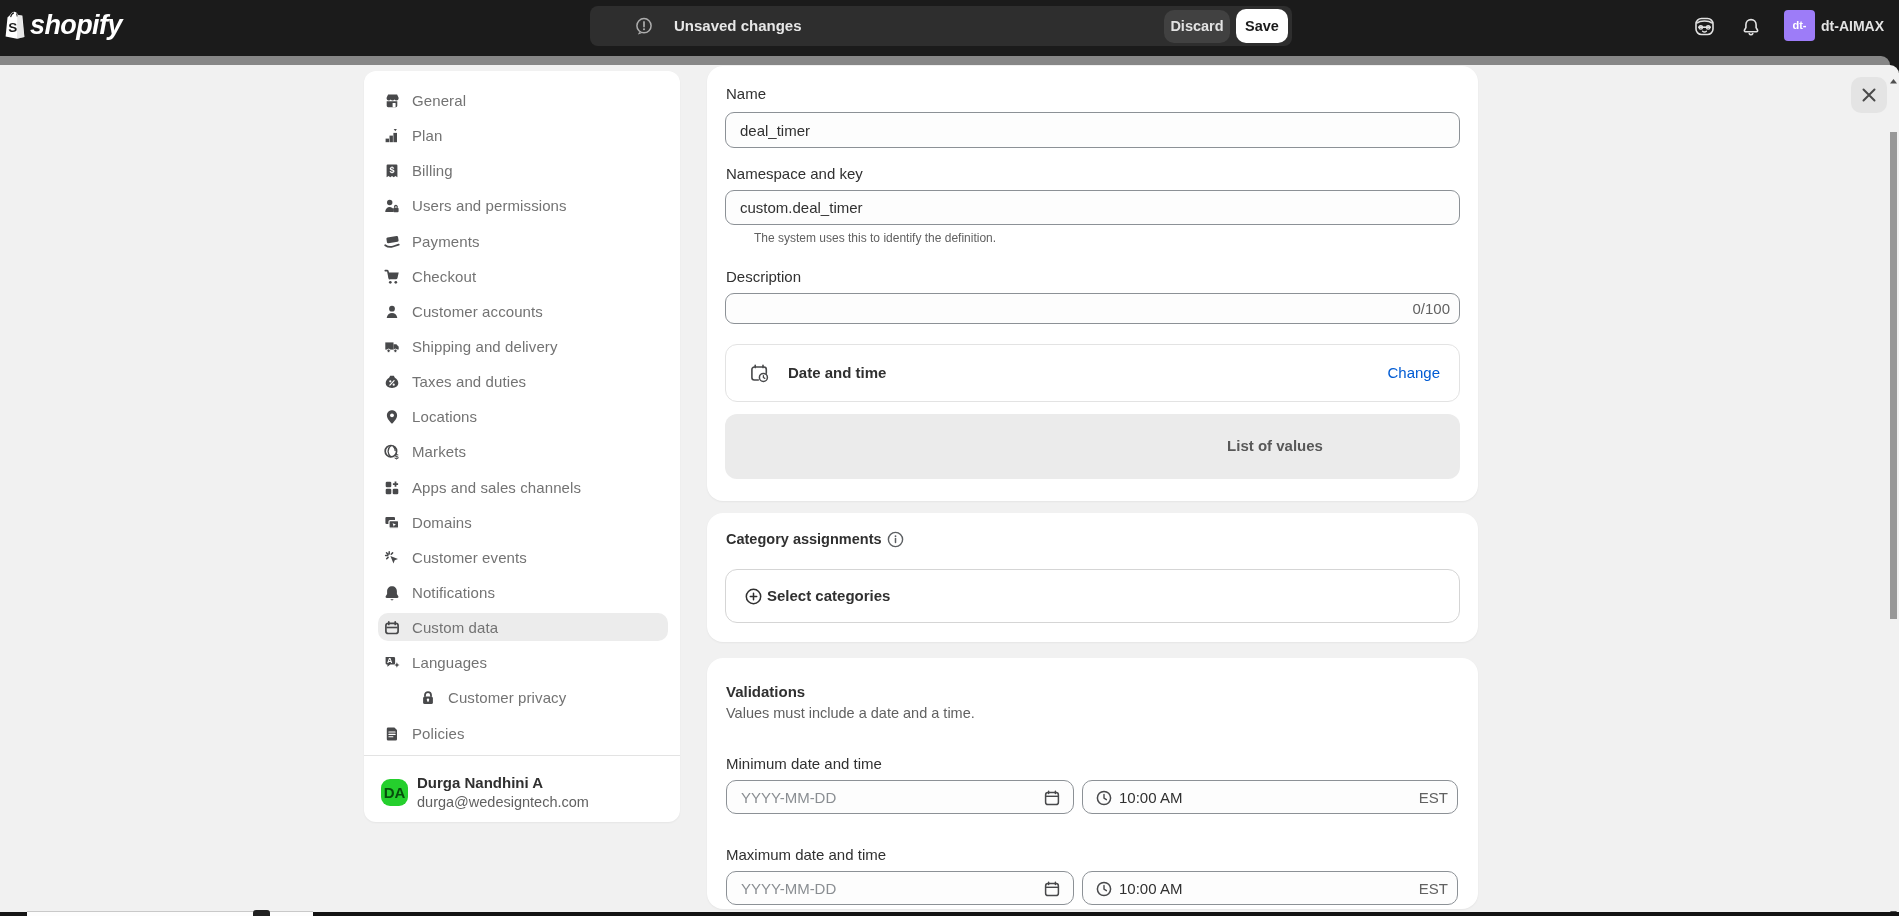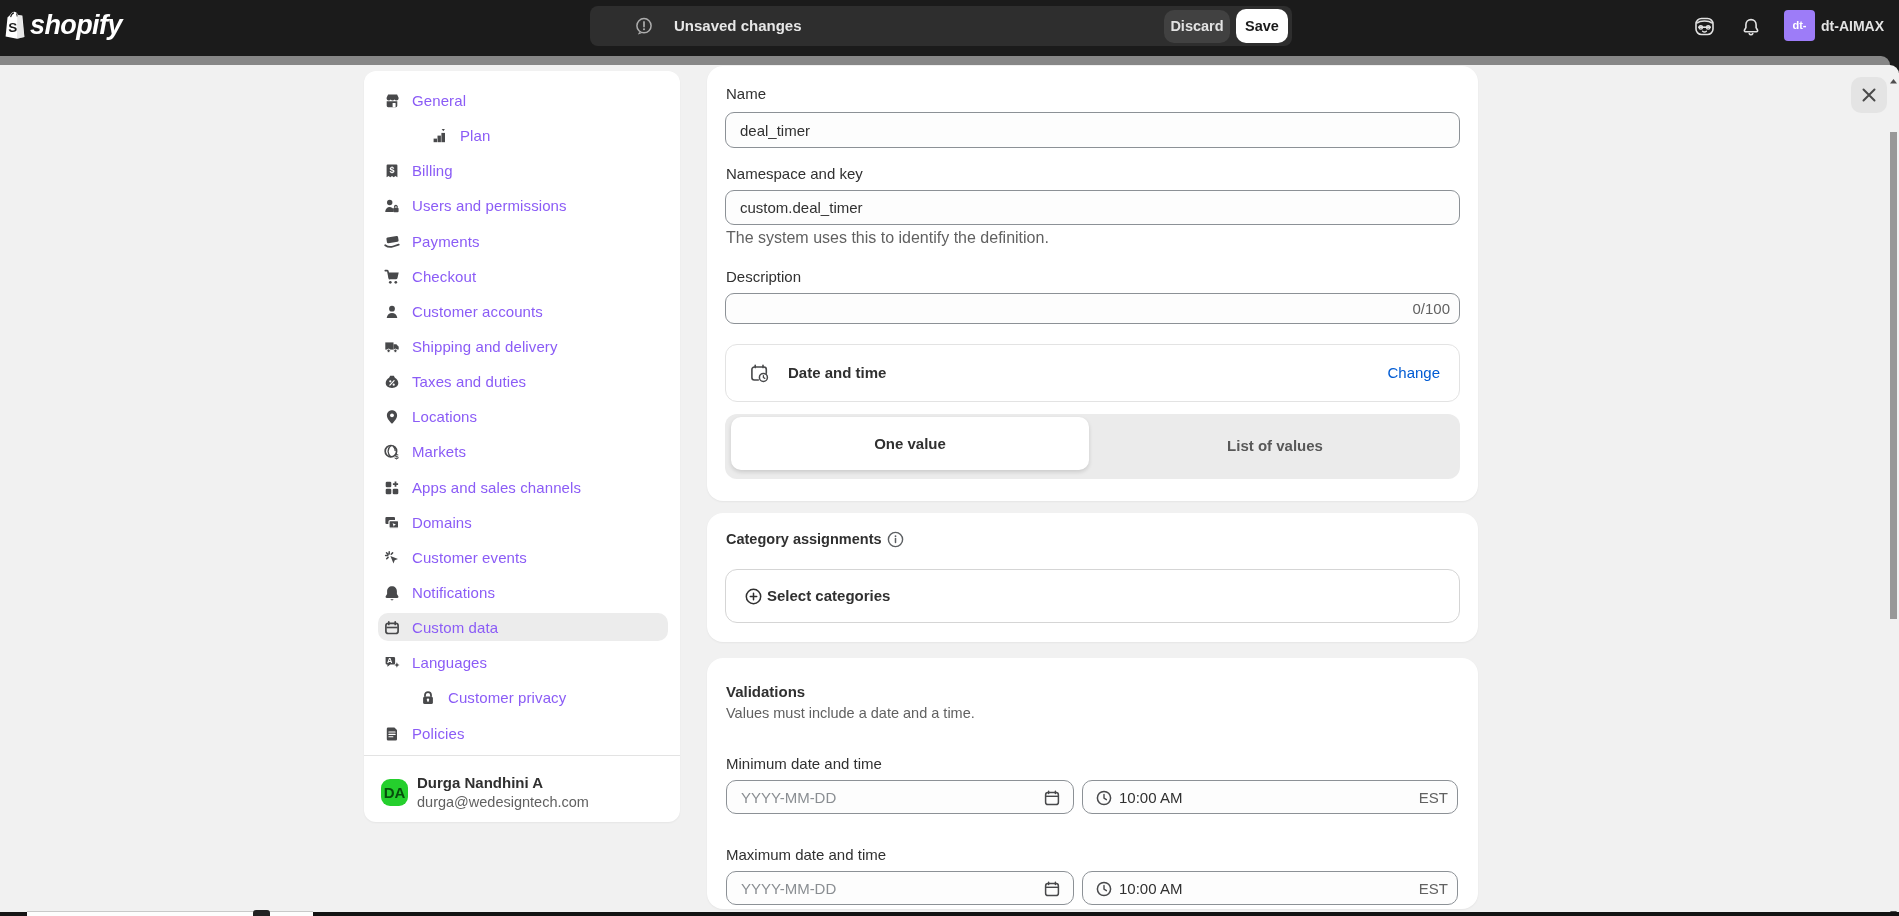--- a/index.html
+++ b/index.html
@@ -20,21 +20,21 @@
   
   .corner-black{position:absolute; left:1865px; top:56px; width:34px; height:17px; background:#1b1b1b; z-index:1;}
   .graystrip{position:absolute; left:0; top:56px; width:1890px; height:9px; background:#878787; border-top-right-radius:13px; z-index:2;}
   .bodybg{position:absolute; left:0; top:65px; width:1899px; height:851px; background:#f1f1f1; border-top-right-radius:9px; z-index:2;}
   .content{position:absolute; left:0; top:0; width:1899px; height:916px; z-index:3;}
   
   .side{position:absolute; left:364px; top:71px; width:316px; height:751px; background:#fff; border-radius:12px; box-shadow:0 1px 2px rgba(0,0,0,0.05);}
   .nav-sel{position:absolute; left:14px; width:290px; height:28px; background:#ececec; border-radius:10px;}
   .nav{position:absolute; left:0; width:316px; height:28px;}
   .nav .ic{position:absolute; left:20px; top:6px; width:16px; height:16px;}
-  .nav .lb{position:absolute; left:48px; top:0; height:28px; line-height:28px; font-size:15px; color:#8b5cf6; font-weight:400; letter-spacing:0.1px;}
+  .nav .lb{position:absolute; left:48px; top:0; height:28px; line-height:28px; font-size:15px; color:#737373; font-weight:400; letter-spacing:0.1px;}
   .side-div{position:absolute; left:0px; top:684px; width:316px; height:1px; background:#e3e3e3;}
   .avatar-g{position:absolute; left:17px; top:708px; width:27px; height:27px; border-radius:9px; background:#25cf2d; color:#074d0c; font-weight:700; font-size:15px; text-align:center; line-height:27px;}
   .usr-n{position:absolute; left:53px; top:703px; font-size:15px; font-weight:700; color:#303030;}
   .usr-e{position:absolute; left:53px; top:723px; font-size:14.5px; color:#616161;}
   
   .card{position:absolute; left:707px; width:771px; background:#fff; border-radius:16px; box-shadow:0 1px 2px rgba(0,0,0,0.05);}
   .lbl{position:absolute; left:19px; font-size:15px; color:#303030; line-height:20px;}
   .input{position:absolute; left:18px; width:735px; background:#fdfdfd; border:1px solid #8c9196; border-radius:9px; box-sizing:border-box; font-size:15px; color:#303030;}
   .input .v{position:absolute; left:14px; top:0; bottom:0; display:flex; align-items:center;}
   .ph{color:#8a8e92;}
@@ -91,21 +91,21 @@
     <div class="side" id="side">
       <div class="nav-sel" style="top:542px;"></div>
       <div class="nav" style="top:15.9px;">
           <svg class="ic" viewBox="0 0 16 16">
             <path d="M2.9 1.6h10.2l1.5 3.2c.3 1.4-.8 2.7-2.2 2.7-.8 0-1.5-.4-1.9-1-.4.6-1.1 1-1.9 1s-1.5-.4-1.9-1c-.4.6-1.1 1-1.9 1-1.4 0-2.5-1.3-2.2-2.7l1.5-3.2z" fill="#48494b"></path>
             <path d="M2.7 8.3h10.6v4.5a1.4 1.4 0 0 1-1.4 1.4H4.1a1.4 1.4 0 0 1-1.4-1.4z" fill="#48494b"></path>
             <rect x="8.6" y="10" width="3" height="4.2" rx="0.6" fill="#fff"></rect>
           </svg>
           <div class="lb">General</div>
         </div>
-      <div class="nav" style="top:51.0px;margin-left:48px;">
+      <div class="nav" style="top:51.0px;">
           <svg class="ic" viewBox="0 0 16 16">
             <path d="M1.6 14.2V10.6h3.4v3.6z" fill="#48494b"></path>
             <path d="M5.5 14.2V7.6h3.4v6.6z" fill="#48494b"></path>
             <path d="M9.4 14.2V4.9h3.6v9.3z" fill="#48494b"></path>
             <path d="M9.7 1.1h3.2l-1.6 2.2z" fill="#48494b"></path>
           </svg>
           <div class="lb">Plan</div>
         </div>
       <div class="nav" style="top:86.2px;">
           <svg class="ic" viewBox="0 0 16 16">
@@ -250,37 +250,36 @@
 
     <div class="card" style="top:66px; height:435px;" id="card1">
       <div class="lbl" style="top:18px;">Name</div>
       <div class="input" style="top:46px; height:36px;">
           <span class="v">deal_timer</span>
         </div>
       <div class="lbl" style="top:98px;">Namespace and key</div>
       <div class="input" style="top:124px; height:35px;">
           <span class="v">custom.deal_timer</span>
         </div>
-      <div class="lbl gray" style="top:162px; font-size:16px;">The system uses this to identify the definition.</div>
+      <div class="lbl gray" style="top:162px; font-size:12px;margin-left:28px;">The system uses this to identify the definition.</div>
       <div class="lbl" style="top:201px;">Description</div>
       <div class="input" style="top:227px; height:31px;">
           <span class="v" style="left:auto; right:9px; color:#616161;">0/100</span>
         </div>
       <div class="abs" style="left:18px; top:278px; width:735px; height:58px; border:1px solid #e3e3e3; border-radius:12px; box-sizing:border-box;">
         <svg class="abs" style="left:24px; top:19px;" width="19" height="19" viewBox="0 0 19 19">
           <path d="M5.2 1.2v2.4M13 1.2v2.4" stroke="#48494b" stroke-width="1.6" stroke-linecap="round"></path>
           <path d="M16.3 9.2V5.4a2.4 2.4 0 0 0-2.4-2.4H4.3a2.4 2.4 0 0 0-2.4 2.4v8.2a2.4 2.4 0 0 0 2.4 2.4h4" fill="none" stroke="#48494b" stroke-width="1.6" stroke-linecap="round"></path>
           <circle cx="13.4" cy="13.4" r="4" fill="#fff" stroke="#48494b" stroke-width="1.5"></circle>
           <path d="M13.4 11.6v1.9l1.4.9" fill="none" stroke="#48494b" stroke-width="1.3" stroke-linecap="round"></path>
         </svg>
         <div class="abs bold" style="left:62px; top:0; height:56px; line-height:56px; font-size:15px; color:#303030;">Date and time</div>
         <div class="abs blue" style="right:19px; top:0; height:56px; line-height:56px; font-size:15px;">Change</div>
       </div>
       <div class="abs" style="left:18px; top:348px; width:735px; height:65px; background:#ebebeb; border-radius:12px;">
-        <div class="abs" style="left:6px; top:3px; width:358px; height:53px; background:#fff; border-radius:10px; box-shadow:0 2px 4px rgba(0,0,0,0.14); text-align:center; line-height:53px; font-size:15px; font-weight:700; color:#303030;">One value</div>
         <div class="abs" style="left:367px; top:0; width:366px; height:64px; text-align:center; line-height:64px; font-size:15px; font-weight:700; color:#585858;">List of values</div>
       </div>
     </div>
 
     <div class="card" style="top:513px; height:129px;" id="card2">
       <div class="lbl bold" style="top:16px; font-size:14.5px;">Category assignments</div>
       <svg class="abs" style="left:180px; top:18px;" width="17" height="17" viewBox="0 0 17 17">
         <circle cx="8.5" cy="8.5" r="7.1" fill="none" stroke="#5c5f62" stroke-width="1.4"></circle>
         <path d="M8.5 7.6v4" stroke="#5c5f62" stroke-width="1.5" stroke-linecap="round"></path>
         <circle cx="8.5" cy="5.2" r="0.9" fill="#5c5f62"></circle>

